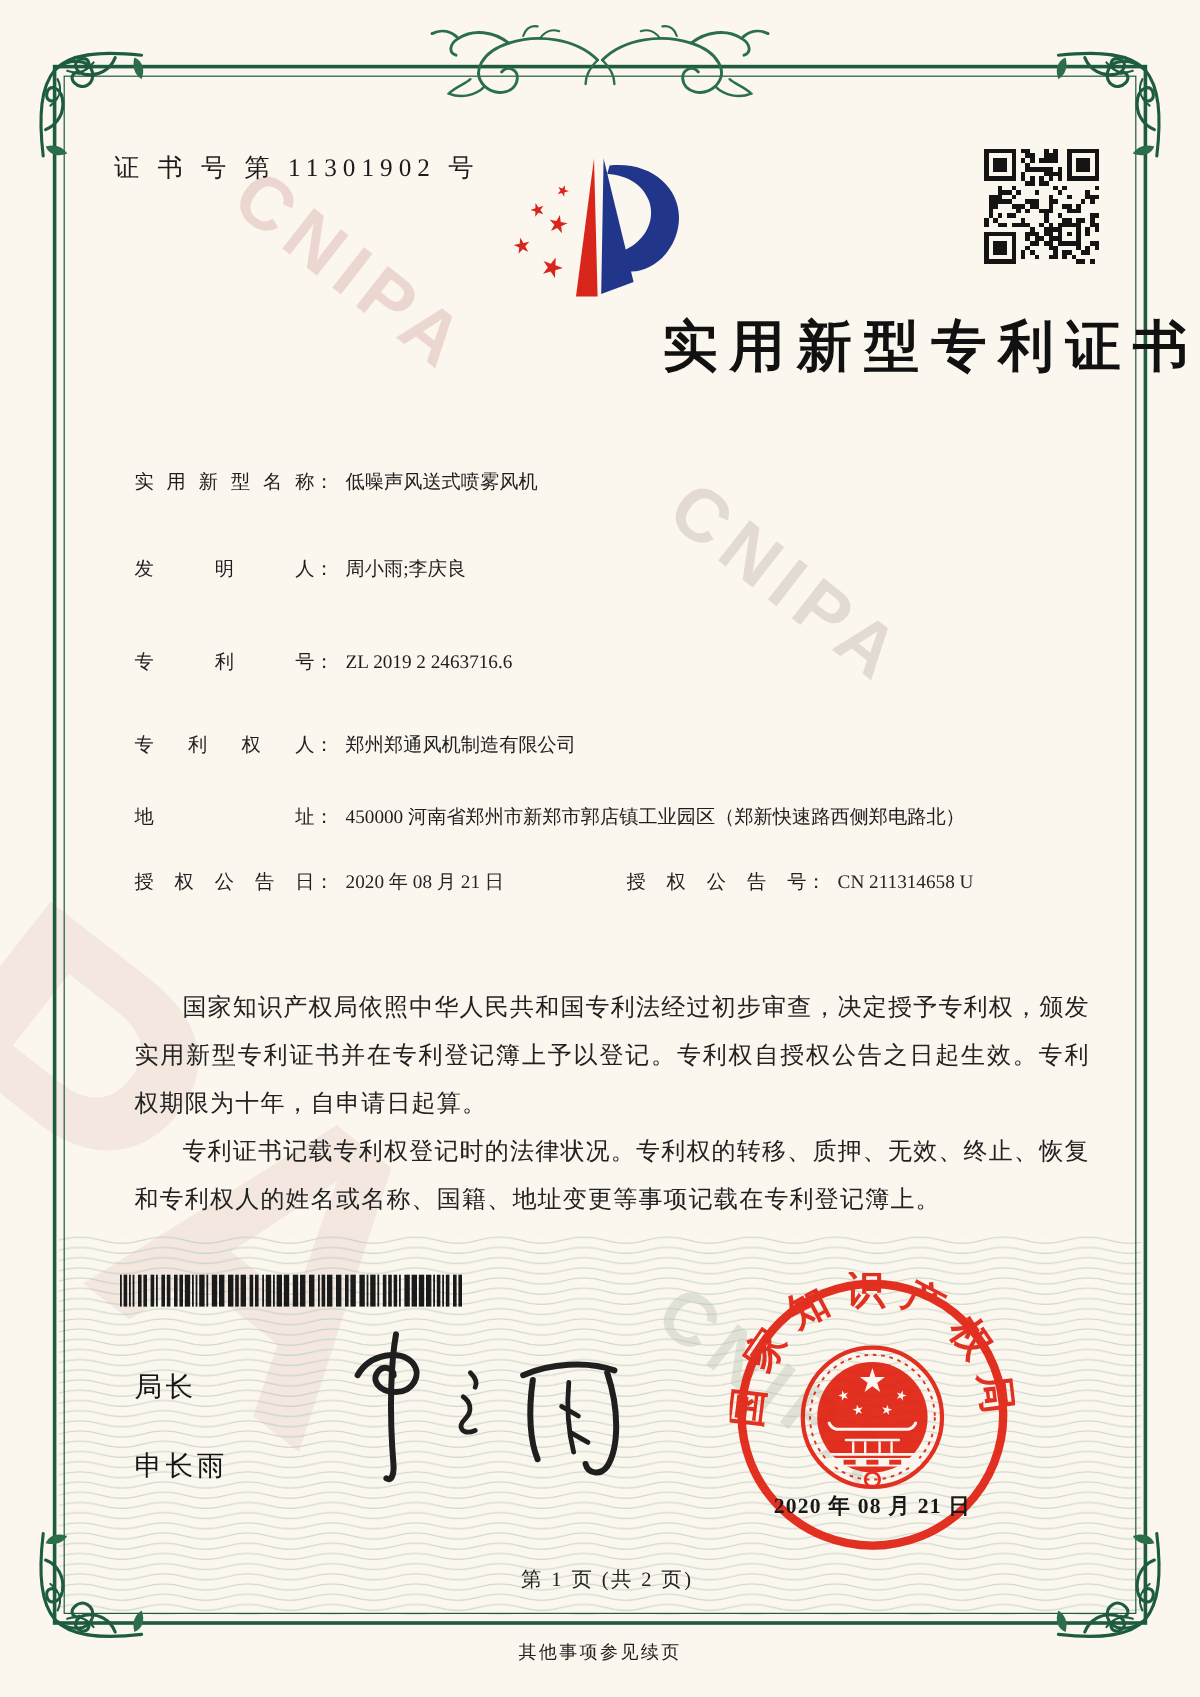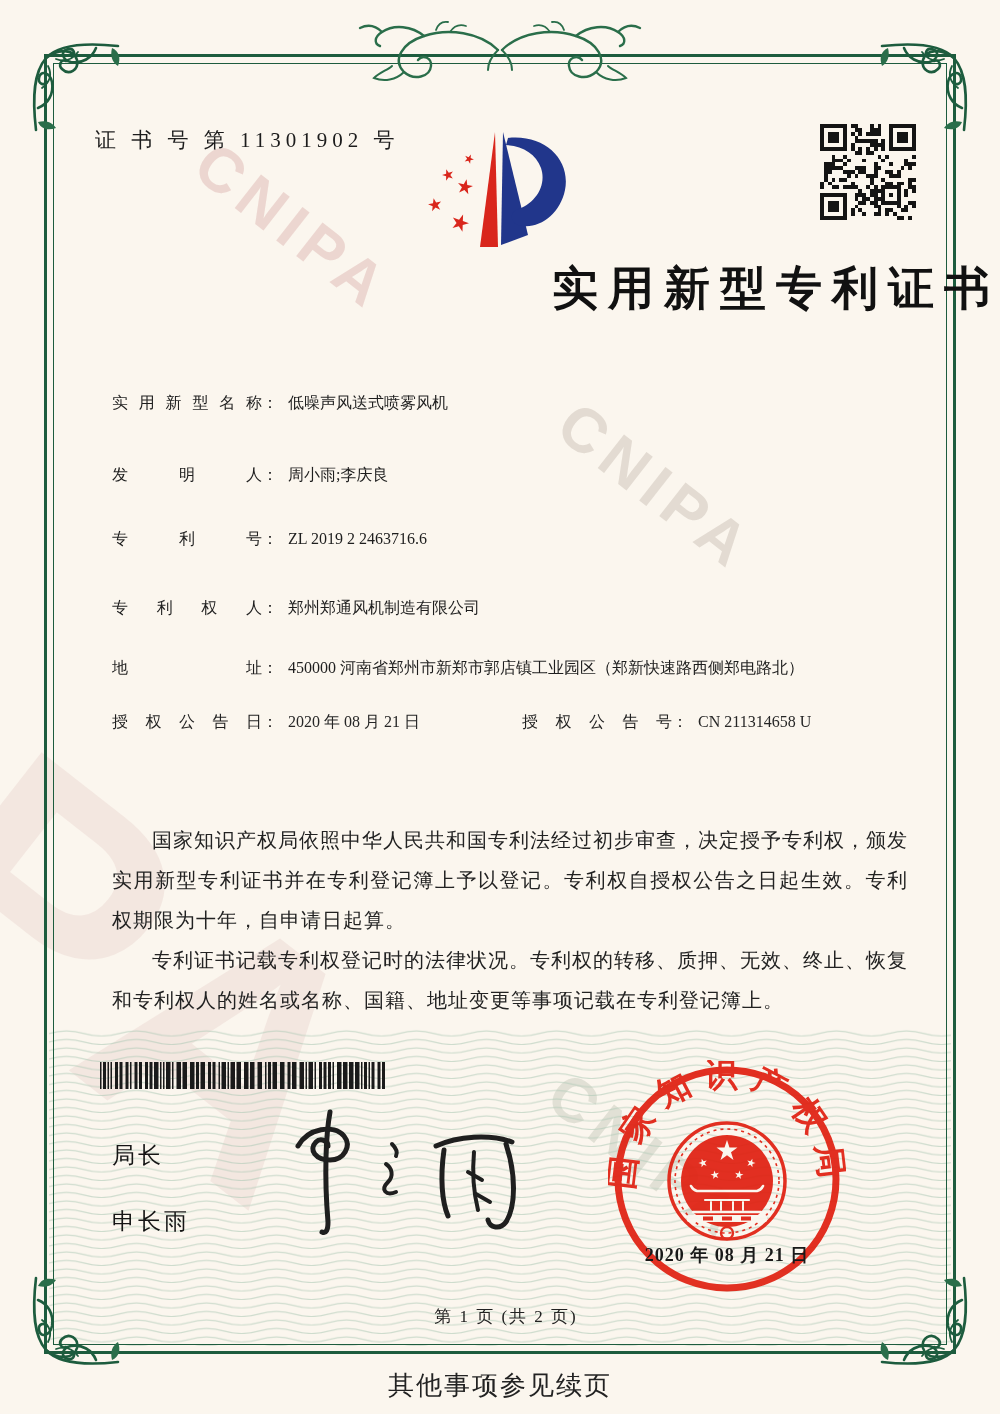--- a/index.html
+++ b/index.html
@@ -43,21 +43,21 @@
 
   
   .fields { position:absolute; left:112px; width:800px; top:386px;
             font-size:16px; line-height:34px; }
   .frow { white-space:nowrap; }
   .flabel { display:inline-block; width:150px; text-align:justify;
             text-align-last:justify; vertical-align:top; color:#1e1e1e; }
   .fcolon { display:inline-block; vertical-align:top; margin-right:10px; }
   .fvalue { display:inline-block; max-width:570px; vertical-align:top;
             white-space:normal; color:#1e1e1e; }
-  .mb1{margin-bottom:38px;} .mb2{margin-bottom:30px;} .mb3{margin-bottom:35px;}
+  .mb1{margin-bottom:38px;} .mb2{margin-bottom:44px;} .mb3{margin-bottom:35px;}
   .mb4{margin-bottom:28px;} .mb5{margin-bottom:26px;} .mb6{margin-bottom:0;}
   .grant { display:flex;margin-top:20px; }
   .grant .pair1 { width:410px; white-space:nowrap; }
   .grant .pair2 { white-space:nowrap; }
 
   
   .bodytext { position:absolute; left:112px; width:796px; top:820px;
               font-size:20px; line-height:40px; text-align:justify;
               letter-spacing:1px; color:#222; }
   .bodytext p { text-indent:2em; }
@@ -69,21 +69,21 @@
   .sig-name  { position:absolute; left:112px; top:1194px; font-size:23px;
                letter-spacing:3px; color:#151515;margin-top:12px; }
   .signature { position:absolute; left:268px; top:1094px; }
   .seal { position:absolute; left:608px; top:1060px; width:238px; height:238px; }
   .seal-date { position:absolute; left:608px; top:1243px; width:238px;
                text-align:center; font-size:18px; letter-spacing:1px;
                color:#191919; font-weight:bold; }
   .pagenum { position:absolute; left:12px; right:0; top:1305px; text-align:center;
              font-size:17px; letter-spacing:2px; color:#222; }
   .footer-note { position:absolute; left:0; right:0; top:1368px; text-align:center;
-                 font-size:26px; letter-spacing:2px; color:#222; }
+                 font-size:15px; letter-spacing:2px; color:#222; }
 </style>
 </head>
 <body>
 
 <svg width="0" height="0" style="position:absolute">
   <defs>
     <g id="cornerOrn" fill="none" stroke="#1d5c3e" stroke-width="2.6" stroke-linecap="round">
       <path d="M10,94 C6,60 8,36 20,22 C32,9 56,6 92,10"></path>
       <path d="M20,22 C32,12 48,13 51,24 C53,34 43,40 36,33 C32,29 35,23 40,25"></path>
       <path d="M12,72 C22,68 28,58 26,46 C24,36 14,34 13,42 C12,48 18,50 21,46"></path>

